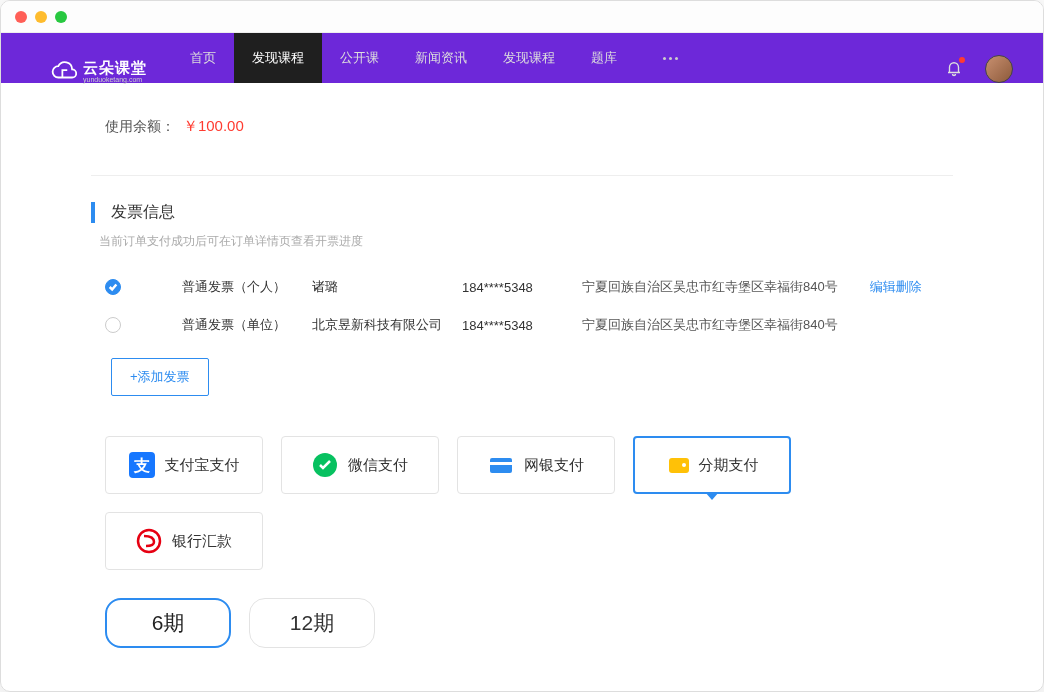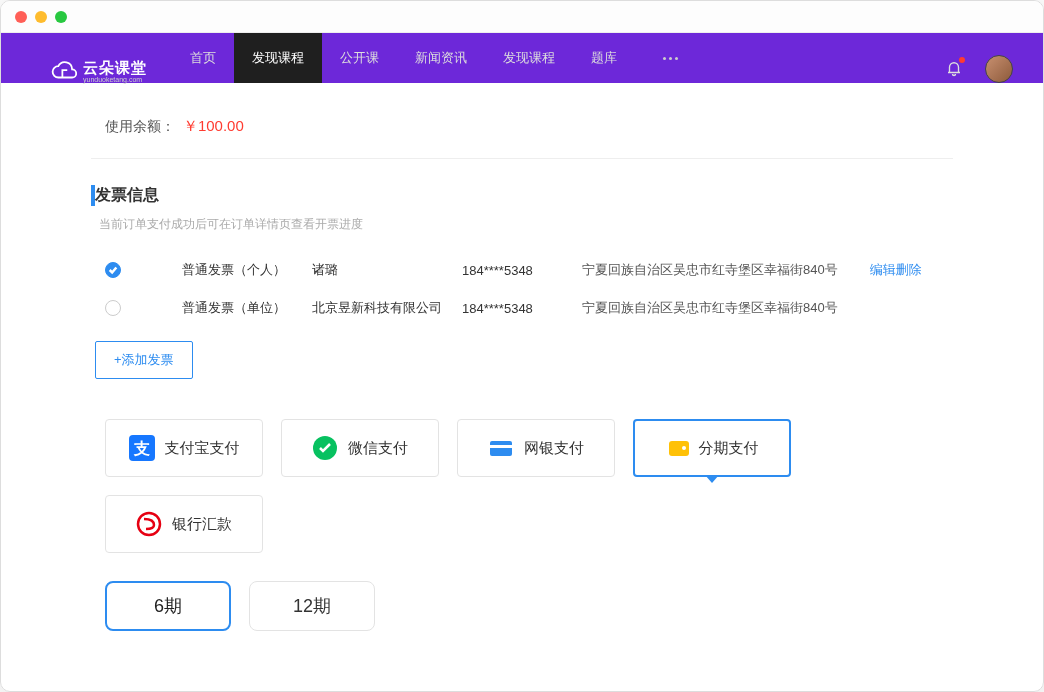--- a/index.html
+++ b/index.html
@@ -74,27 +74,27 @@
   .avatar { width:28px;height:28px;border-radius:50%; background: linear-gradient(135deg,#c89070,#8d5a3b); border:1px solid #444;}
 
   .content {
     flex: 1;
     overflow: hidden;
     padding: 30px 90px 0 90px;
   }
 
   .balance-label { color:#555; font-size:14px; }
   .balance-value { color:#ff3b30; font-size:15px; font-weight:500; margin-left:4px;}
-  .balance-row { padding: 4px 14px 22px 14px; border-bottom:1px solid #eee; margin-bottom: 26px;}
+  .balance-row { padding: 4px 14px 39px 14px; border-bottom:1px solid #eee; margin-bottom: 26px;}
 
   .section-title {
     border-left: 4px solid #2d8cf0;
-    padding-left: 0;
+    padding-left: 16px;
     font-size: 16px;
-    font-weight: 700;
+    font-weight: 400;
     margin-bottom: 10px;
   }
   .section-sub { color:#aaa; font-size:12px; margin-left:8px; margin-bottom:18px;}
 
   .invoice-row {
     display: flex;
     align-items: center;
     gap: 20px;
     padding: 10px 14px;
     font-size: 13px;
@@ -103,21 +103,21 @@
   .radio.checked { background:#2d8cf0; border-color:#2d8cf0;}
   .radio.checked svg{width:10px;height:10px;stroke:#fff;stroke-width:3;fill:none;}
   .inv-type { width:110px; flex-shrink:0;margin-left:41px;}
   .inv-name { width:130px; flex-shrink:0;}
   .inv-phone { width:100px; flex-shrink:0;}
   .inv-addr { flex:0 0 auto; color:#555; }
   .inv-actions { margin-left:12px; display:flex; }
   .inv-actions span { color:#2d8cf0; cursor:pointer;}
 
   .add-invoice-btn {
-    margin: 14px 0 0 4px;
+    margin: 14px 0 0 20px;
     border:1px solid #2d8cf0;
     color:#2d8cf0;
     padding: 9px 18px;
     font-size:13px;
     background:#fff;
     cursor:pointer;
     border-radius:2px;
   }
 
   .pay-section { margin-top: 40px; }
@@ -135,24 +135,24 @@
   }
   .pay-card.selected { border:2px solid #2d8cf0;gap:7px; }
   .pay-card.selected::after{
     content:""; position:absolute; bottom:-8px; left:50%; transform:translateX(-50%);
     width:0;height:0;border-left:7px solid transparent;border-right:7px solid transparent;border-top:8px solid #2d8cf0;
   }
   .pay-icon { width:26px;height:26px; display:flex;align-items:center;justify-content:center;}
 
   .period-row { display:flex; gap:18px; margin:28px 0 0 14px;}
   .period-card {
-    border:1px solid #e3e3e3; border-radius:8px;
+    border:1px solid #e3e3e3; border-radius:16px;
     width:126px;height:50px;
     display:flex;align-items:center;justify-content:center;
-    font-size:18px; cursor:pointer;text-align:right;
+    font-size:21px; cursor:pointer;text-align:right;
   }
   .period-card.selected { border:2px solid #2d8cf0; color:#222;}
 </style>
 </head>
 <body>
 
 <div class="window">
   <div class="titlebar">
     <div class="dot red"></div>
     <div class="dot yellow"></div>

